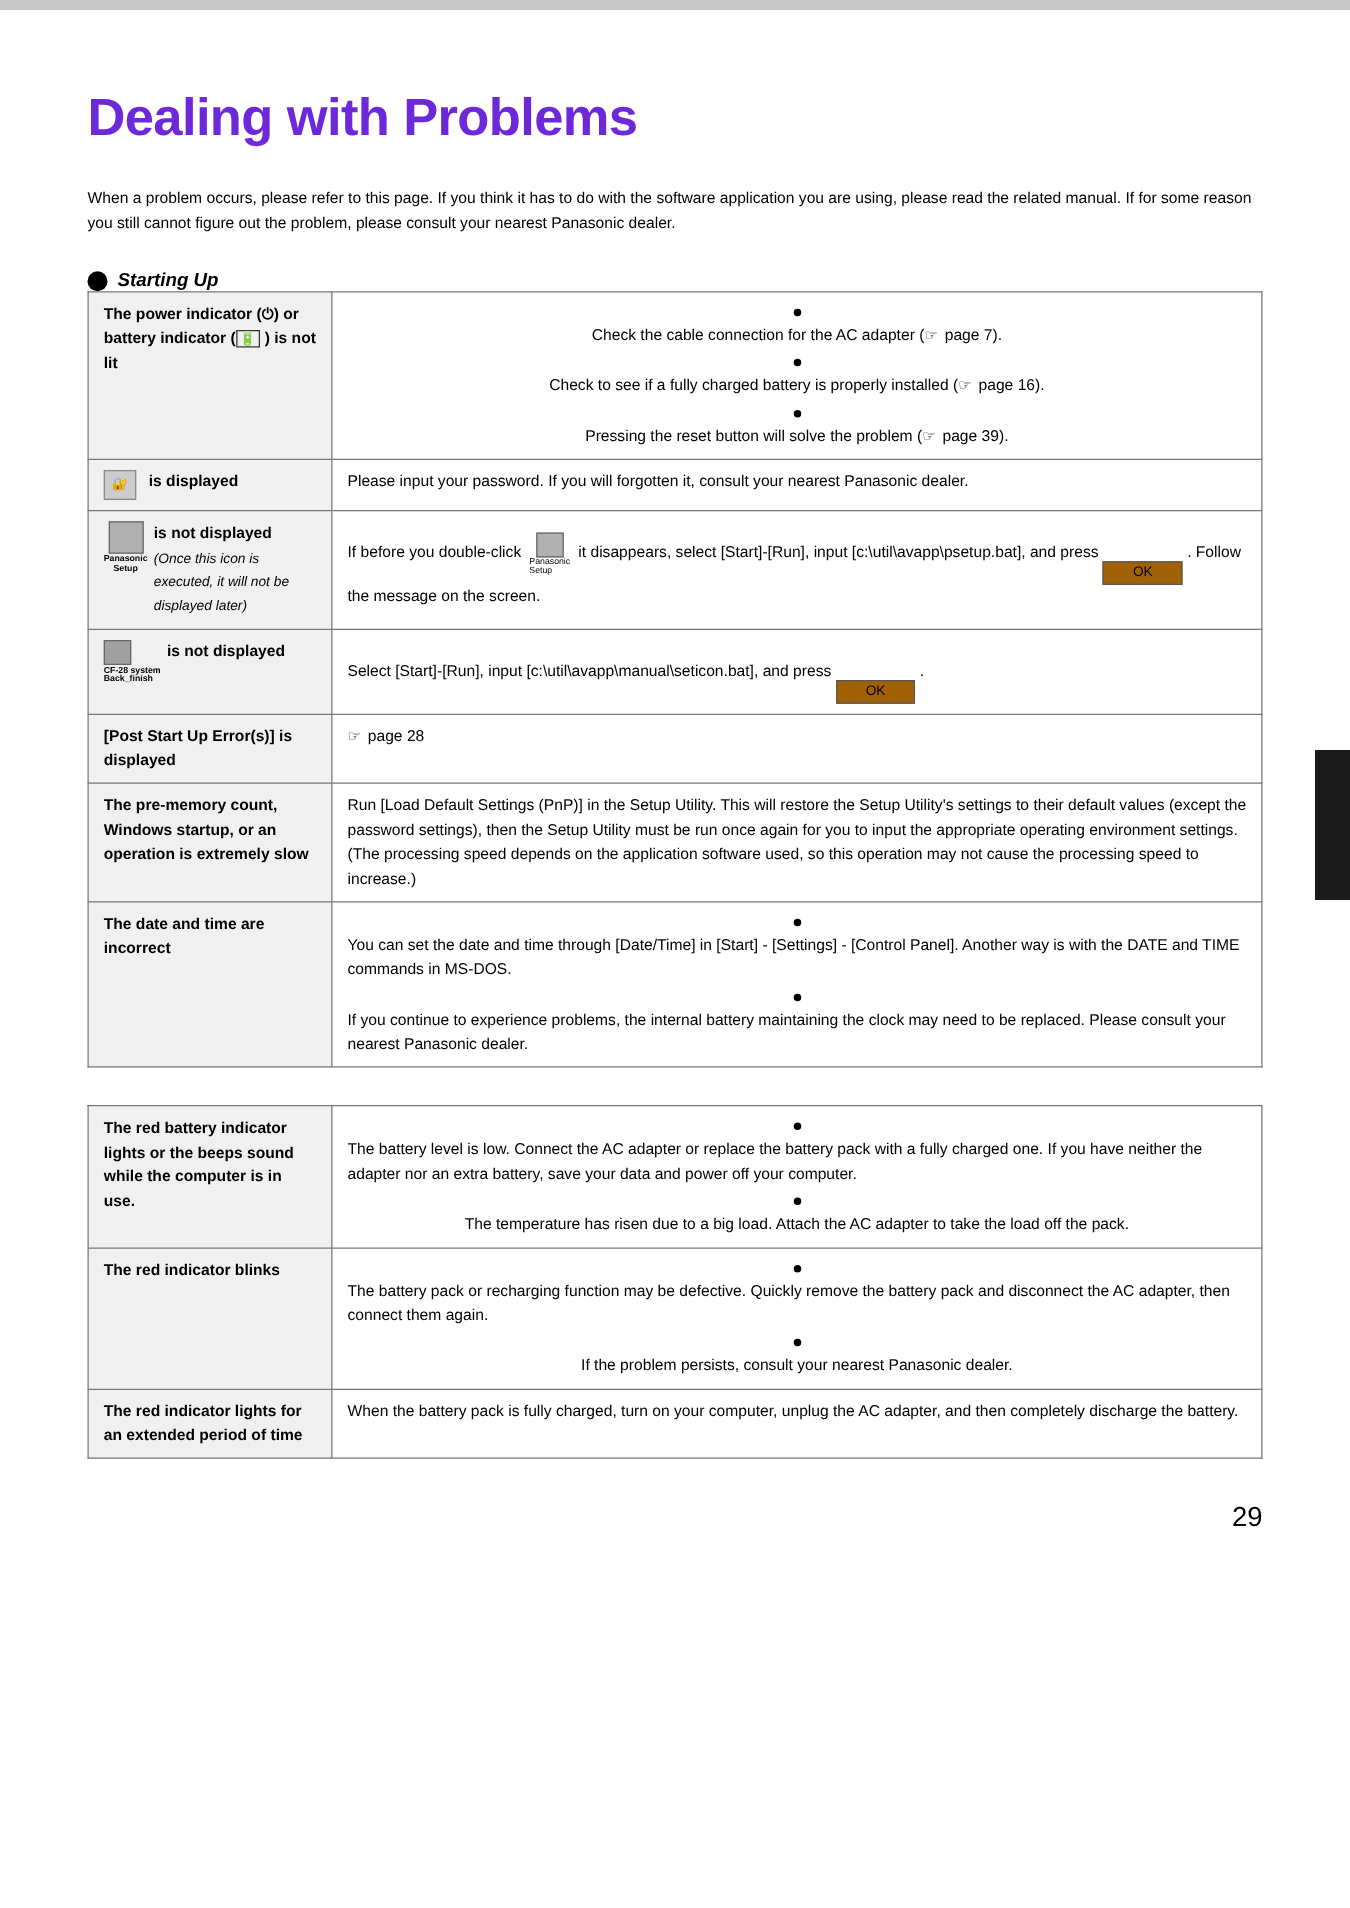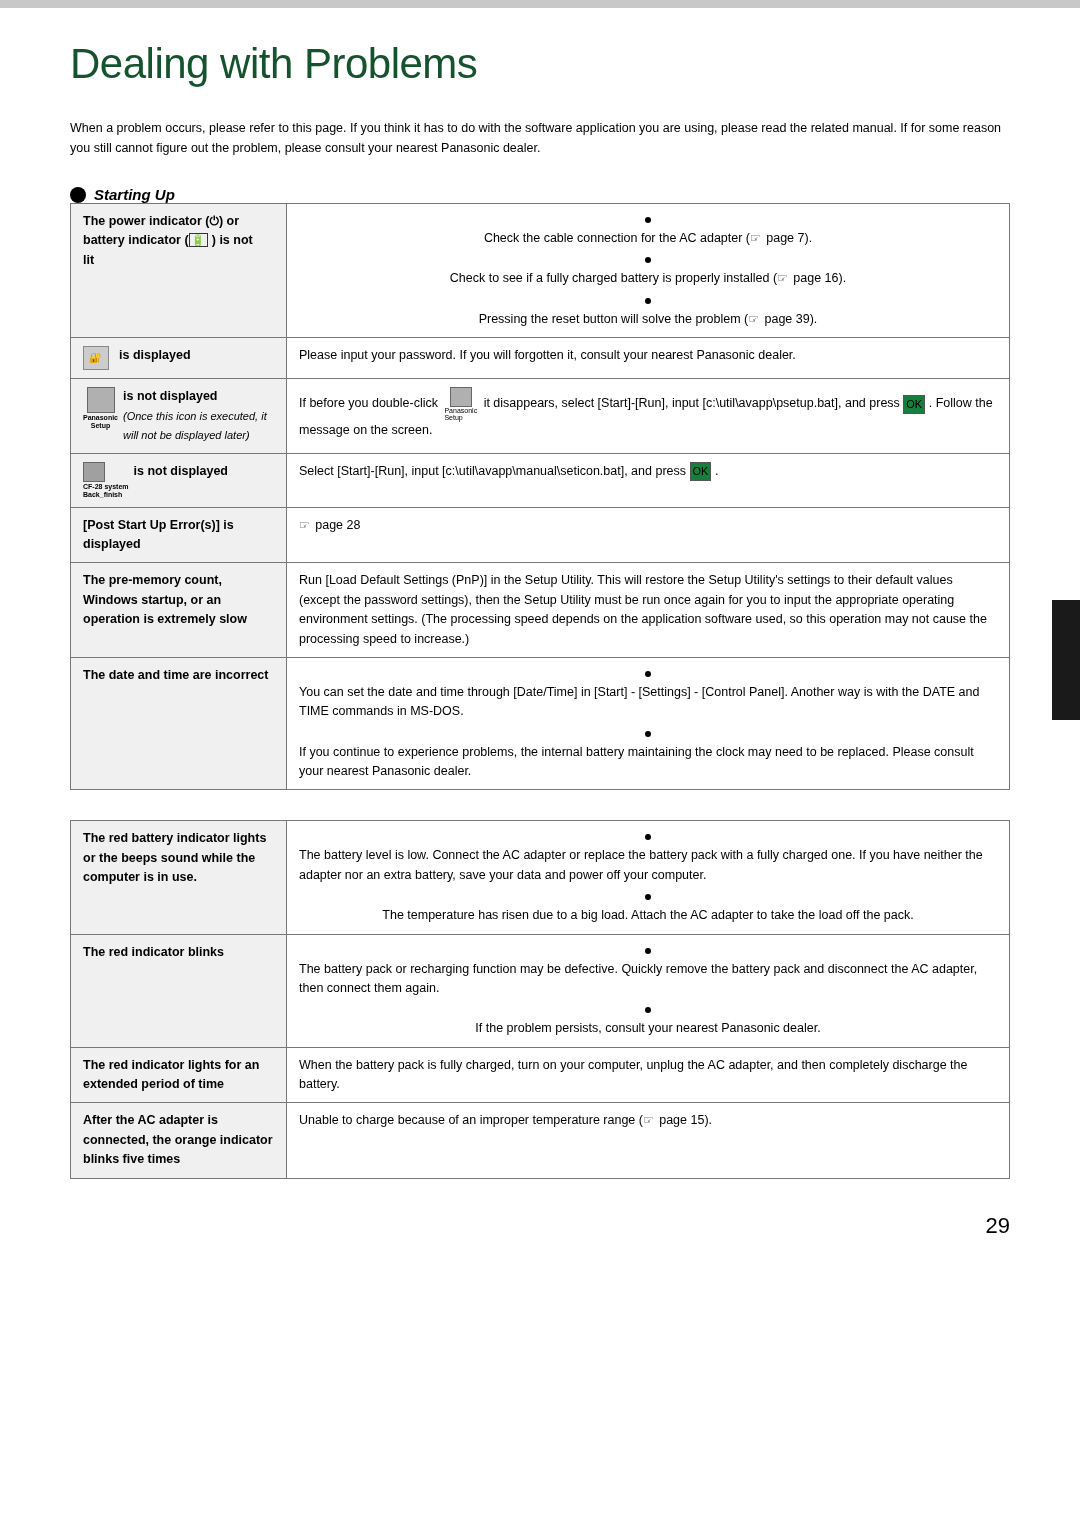--- a/index.html
+++ b/index.html
@@ -34,22 +34,23 @@
       right: 0;
       top: 600px;
       width: 28px;
       height: 120px;
       background: #1a1a1a;
     }
 
     
     .page-title {
       font-size: 42px;
-      font-weight: normal;
-      color: #14532d;
+      font-weight: bold;
+      color: #6d28d9;
+      margin-top: 30px;
       margin-bottom: 30px;
       letter-spacing: -0.5px;
     }
 
     
     .intro-text {
       font-size: 12.5px;
       line-height: 1.6;
       margin-bottom: 28px;
     }
@@ -83,21 +84,21 @@
 
     .problem-table td {
       border: 1px solid #777;
       padding: 8px 12px;
       vertical-align: top;
       font-size: 12.5px;
       line-height: 1.55;
     }
 
     .problem-table .left-col {
-      width: 216px;
+      width: 195px;
       font-weight: bold;
       background: #f0f0f0;
     }
 
     .problem-table .right-col {
       background: #ffffff;
     }
 
     
     .bullet-item {
@@ -132,24 +133,25 @@
 
     .page-ref::before {
       content: '☞';
       font-size: 12px;
       margin-right: 2px;
     }
 
     .ok-button {
       display: inline-block;
       border: 1px solid #555;
-      padding: 0px 2px;
+      padding: 0px 23px;
       font-size: 11px;
-      background: #15803d;
+      background: #a16207;
       vertical-align: middle;
+      margin-top: 32px;
     }
 
     
     .icon-label-row {
       display: flex;
       align-items: flex-start;
       gap: 6px;
     }
 
     
@@ -347,27 +349,19 @@
 
       <tr>
         <td class="left-col">
           <strong>The red indicator lights for an extended period of time</strong>
         </td>
         <td class="right-col">
           <span>When the battery pack is fully charged, turn on your computer, unplug the AC adapter, and then completely discharge the battery.</span>
         </td>
       </tr>
 
-      <tr>
-        <td class="left-col">
-          <strong>After the AC adapter is connected, the orange indicator blinks five times</strong>
-        </td>
-        <td class="right-col">
-          <span>Unable to charge because of an improper temperature range (<span class="page-ref"></span> page 15).</span>
-        </td>
-      </tr>
     </tbody>
       </table>
   </div>
 
   <div class="page-number">29</div>
 
 </div>
 
 </body></html>

